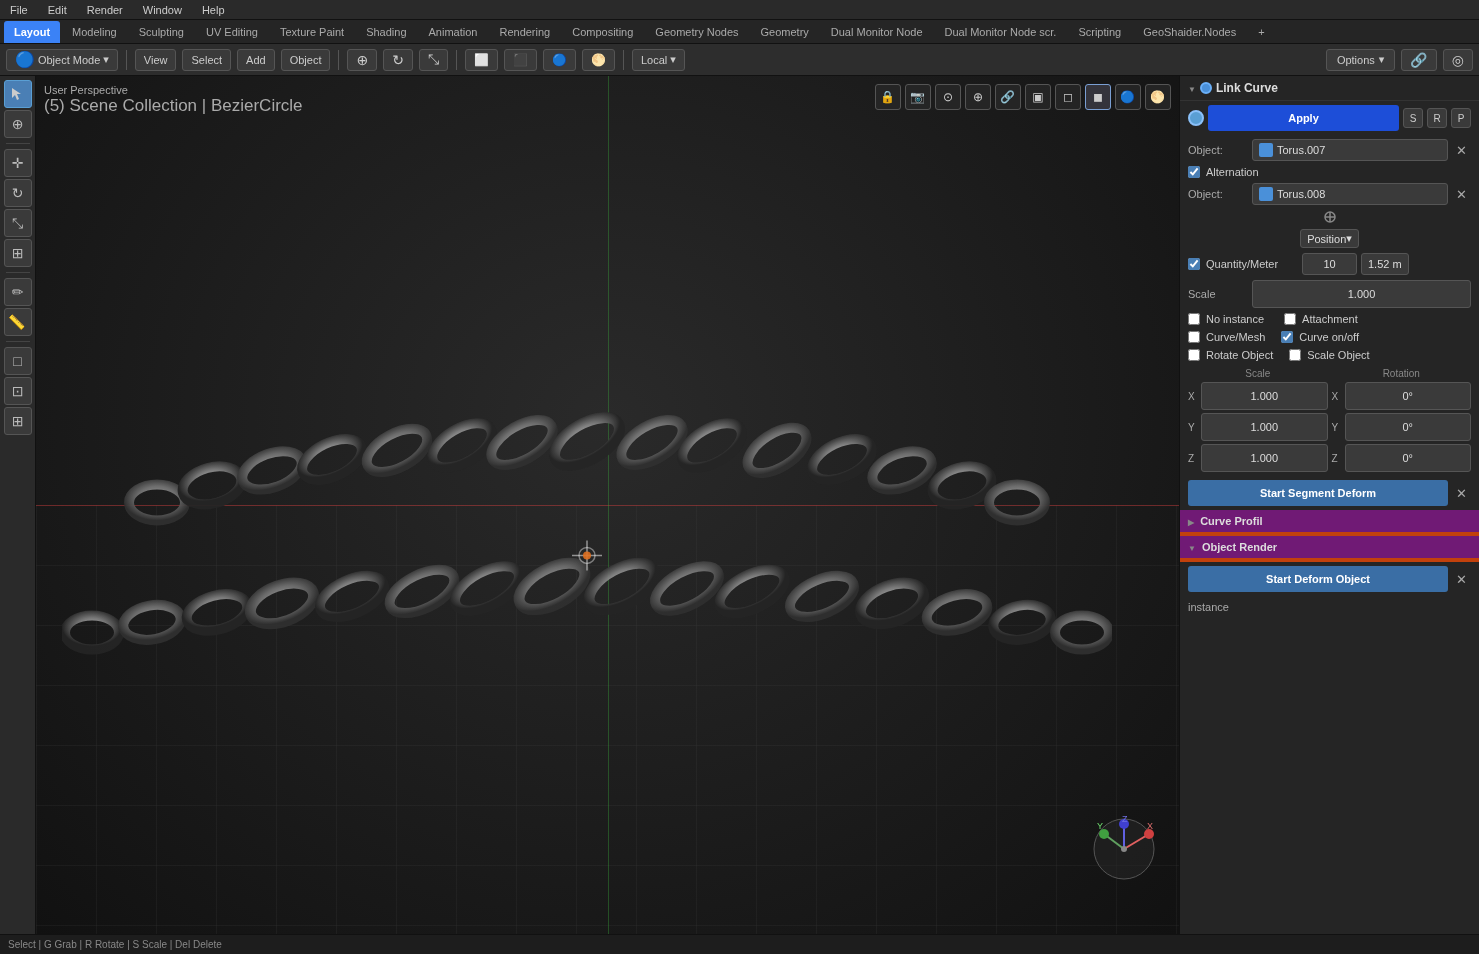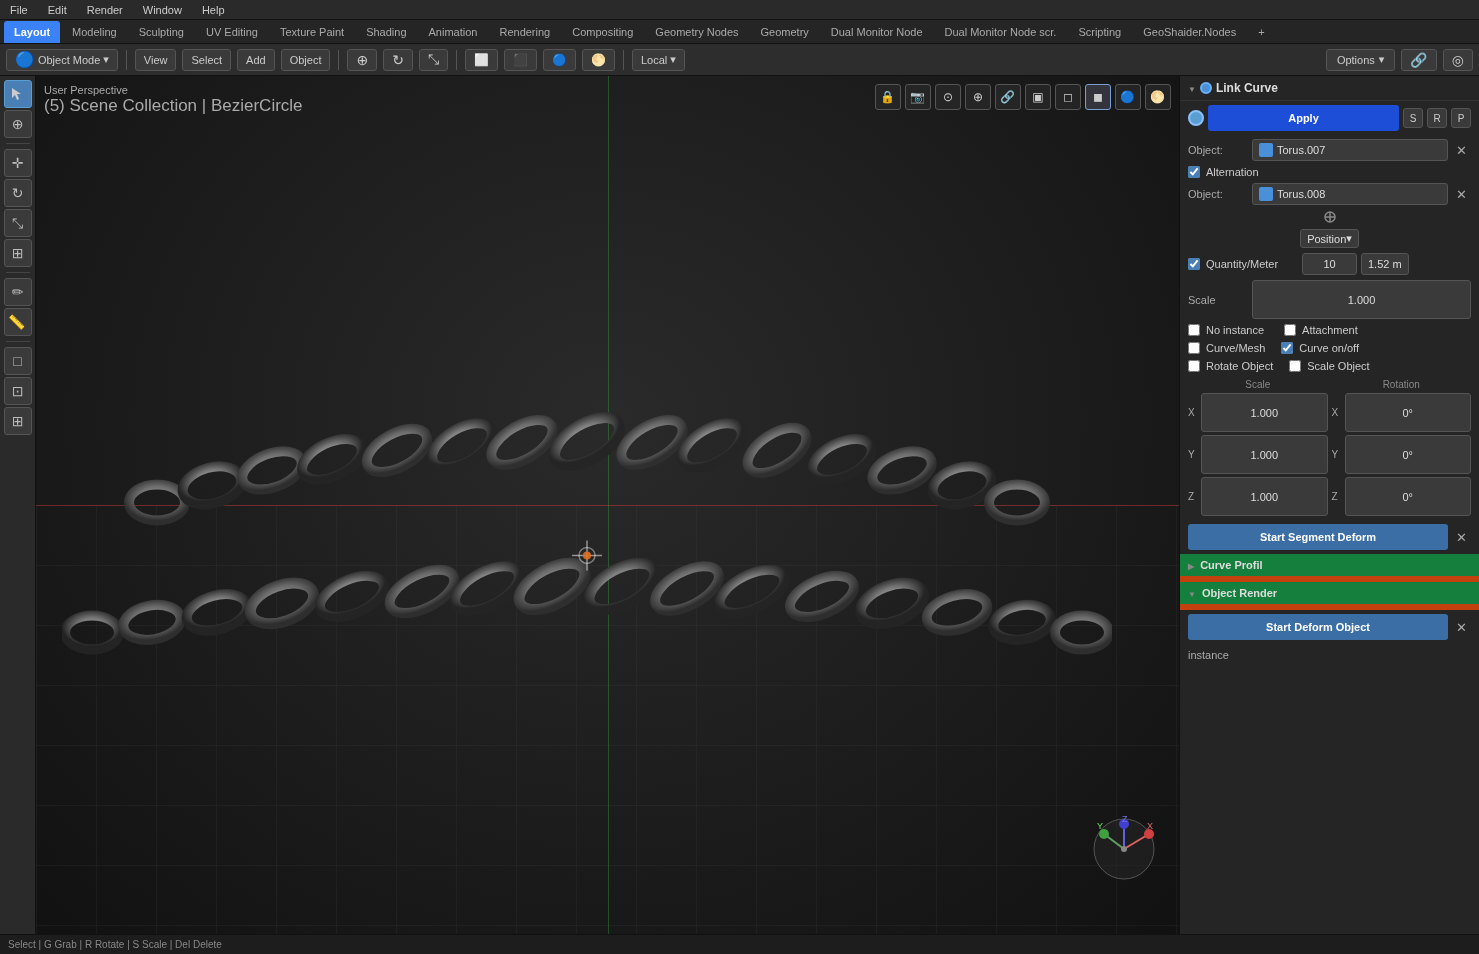--- a/index.html
+++ b/index.html
@@ -339,37 +339,37 @@
       justify-content: space-between;
       cursor: pointer;
     }
 
     
     .collapsible-header {
       display: flex;
       align-items: center;
       gap: 6px;
       padding: 5px 8px;
-      background: #15803d;
+      background: #701a75;
       cursor: pointer;
       font-size: 11px;
       font-weight: bold;
       color: #ddd;
-      border-bottom: 6px solid #c2410c;
+      border-bottom: 4px solid #c2410c;
     }
 
     
     .num-field {
       background: #3a3a3a;
       border: 1px solid #555;
       color: #ddd;
       font-size: 11px;
       padding: 2px 6px;
       border-radius: 3px;
-      height: 39px;
+      height: 28px;
       text-align: center;
       cursor: ew-resize;
       display: flex;
       align-items: center;
       justify-content: center;
     }
 
     
     .viewport-overlay-btns {
       position: absolute;

